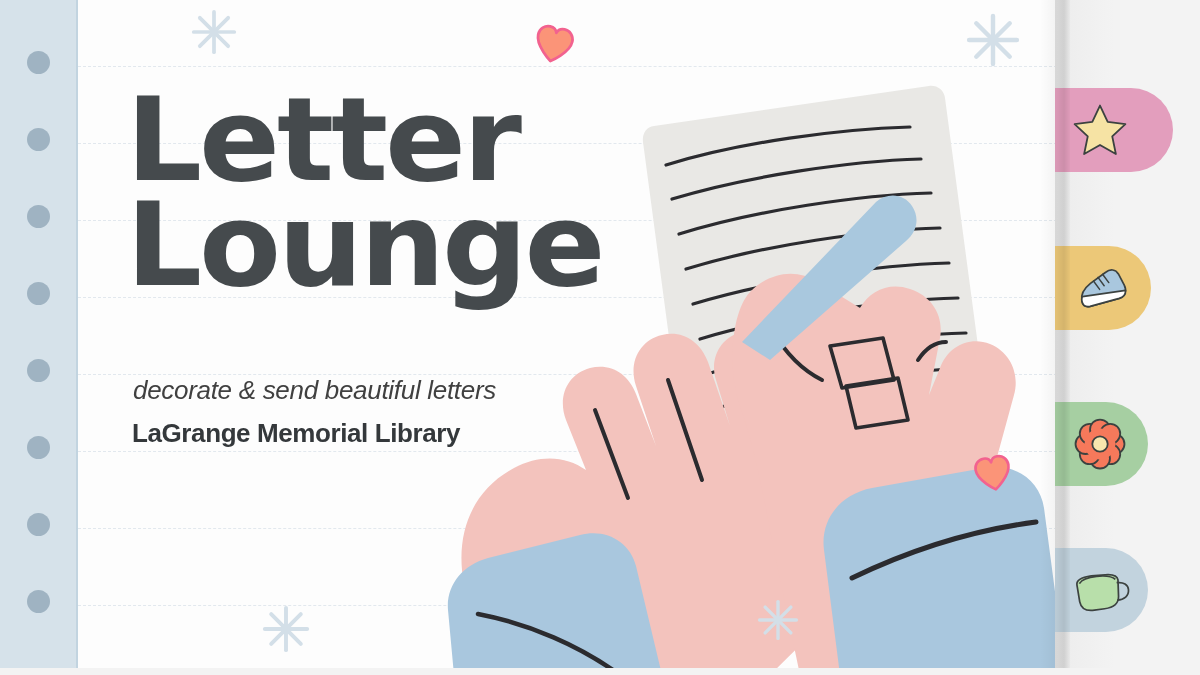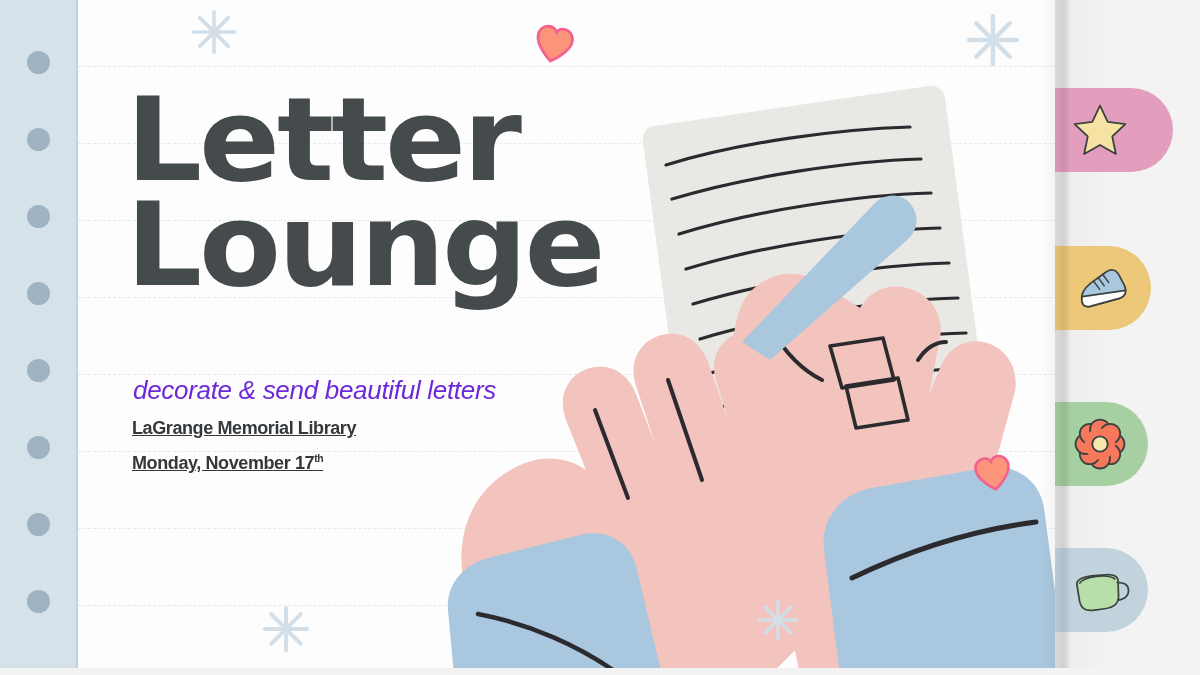--- a/index.html
+++ b/index.html
@@ -53,30 +53,30 @@
     line-height:0.96;
     letter-spacing:-3px;
     transform:scaleX(1.03);
     transform-origin:left top;
   }
   .headline .l2{display:block;margin-top:-6px;}
 
   
   .tagline{
     position:absolute;left:133px;top:375px;z-index:12;
-    color:#6d28d9;font-size:26px;font-style:italic;font-weight:400;
+    color:#404040;font-size:26px;font-style:italic;font-weight:400;
     letter-spacing:-0.3px;
   }
   .details{
     position:absolute;left:132px;top:418px;z-index:12;
     color:#34383b;
   }
   .details .line{
-    font-size:18px;font-weight:700;letter-spacing:-0.4px;
-    margin-bottom:14px;white-space:nowrap;text-decoration:underline;
+    font-size:26px;font-weight:700;letter-spacing:-0.4px;
+    margin-bottom:14px;white-space:nowrap;
   }
   .details sup{font-size:0.58em;vertical-align:super;font-weight:700;}
 
   
   .illo{position:absolute;left:440px;top:50px;width:620px;height:625px;z-index:8;}
   .illo svg{display:block;width:100%;height:100%;overflow:visible;}
 
   
   .deco{position:absolute;z-index:15;}
   .deco svg{display:block;overflow:visible;}
@@ -192,21 +192,20 @@
 
     <div class="headline">
       <span class="l1">Letter</span>
       <span class="l2">Lounge</span>
     </div>
 
     <div class="tagline">decorate &amp; send beautiful letters</div>
 
     <div class="details">
       <div class="line">LaGrange Memorial Library</div>
-      <div class="line"><span>Monday, November 17</span><sup>th</sup></div>
     </div>
 
     <div id="deco-host">
         <div class="deco" style="left: 192px; top: 10px;">
           <svg width="44" height="44" viewBox="0 0 44 44">
             <g stroke="#d3dfe8" stroke-width="3.74" stroke-linecap="round">
               <line x1="22" y1="1.759999999999998" x2="22" y2="42.24"></line>
               <line x1="1.759999999999998" y1="22" x2="42.24" y2="22"></line>
               <line x1="7.831999999999999" y1="7.831999999999999" x2="36.168" y2="36.168"></line>
               <line x1="36.168" y1="7.831999999999999" x2="7.831999999999999" y2="36.168"></line>

